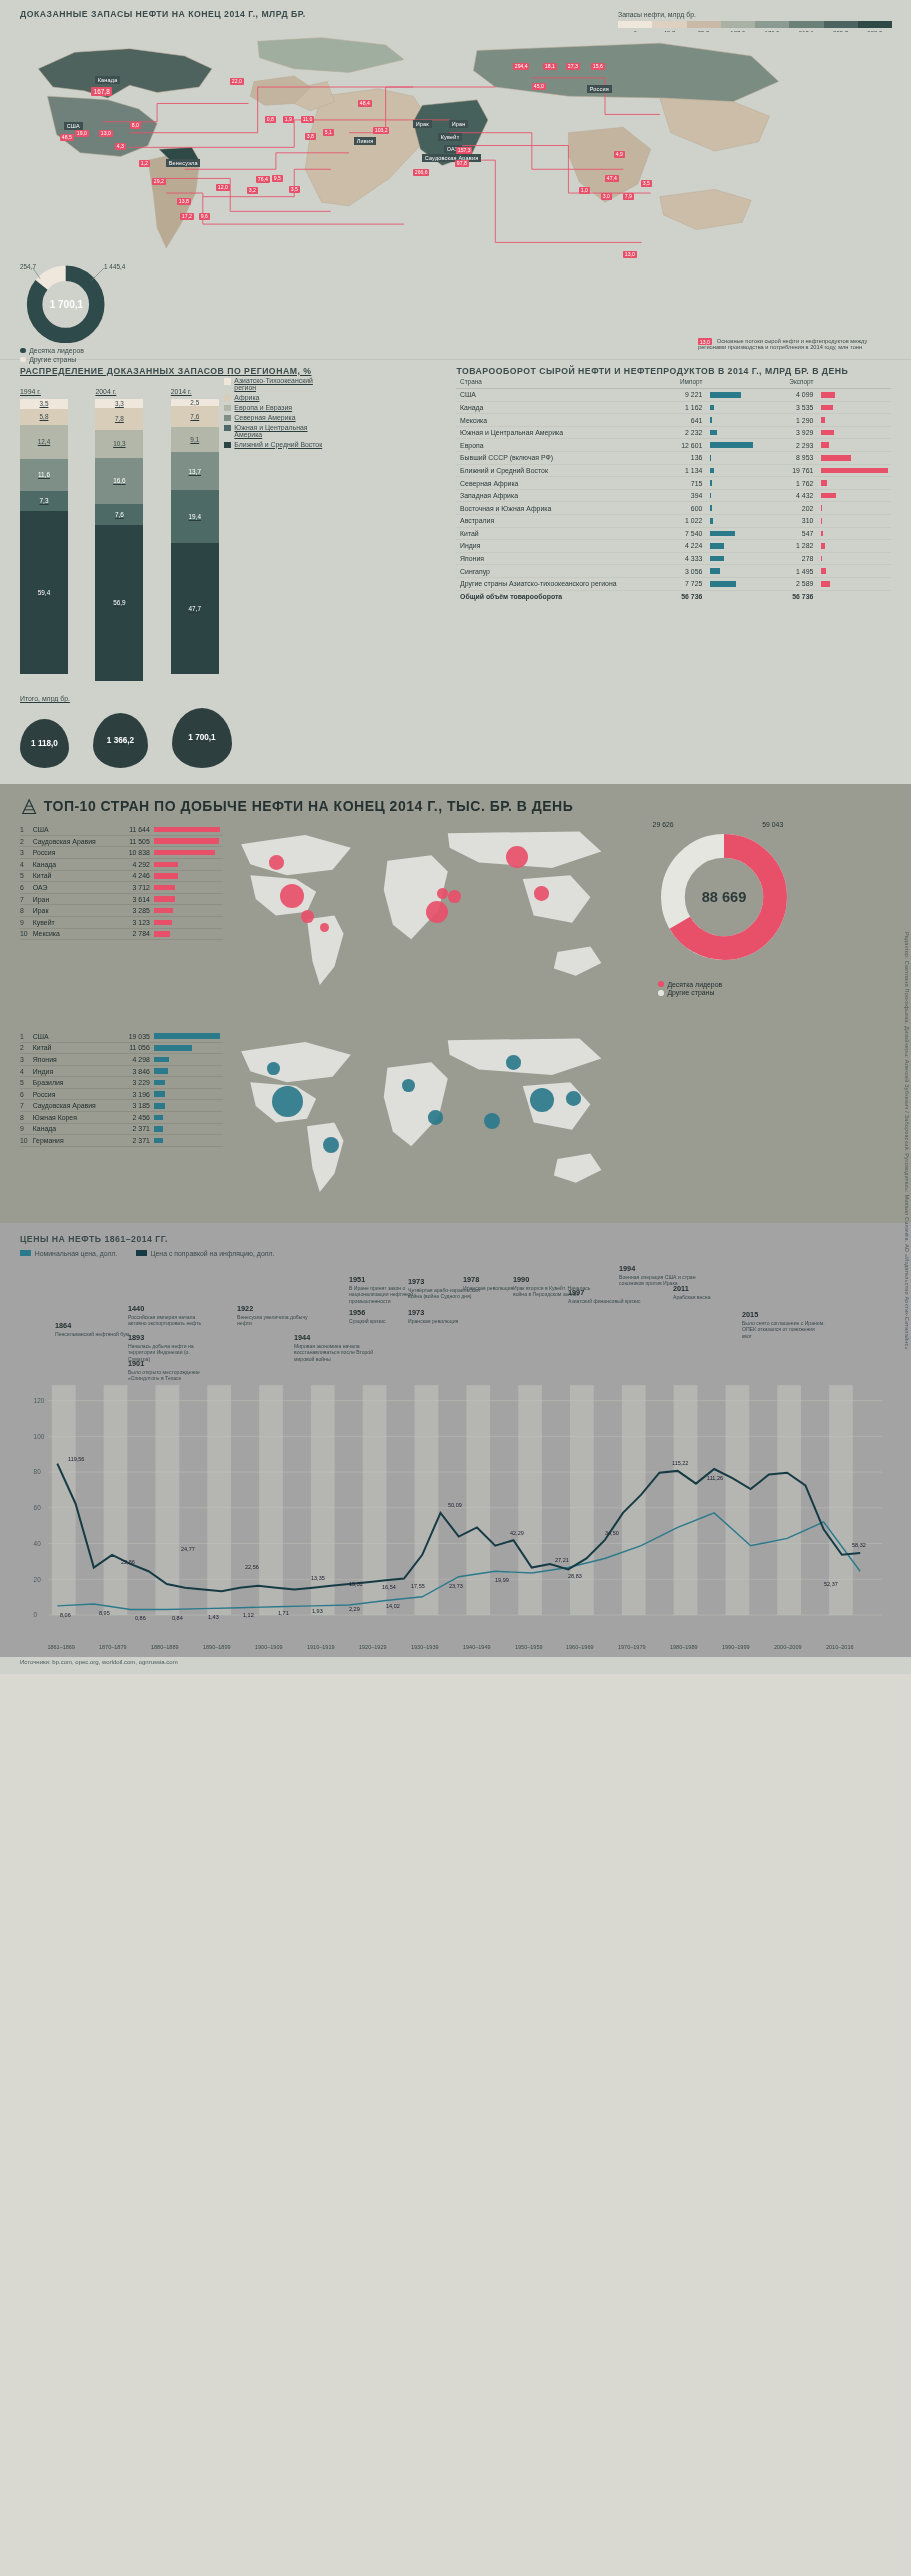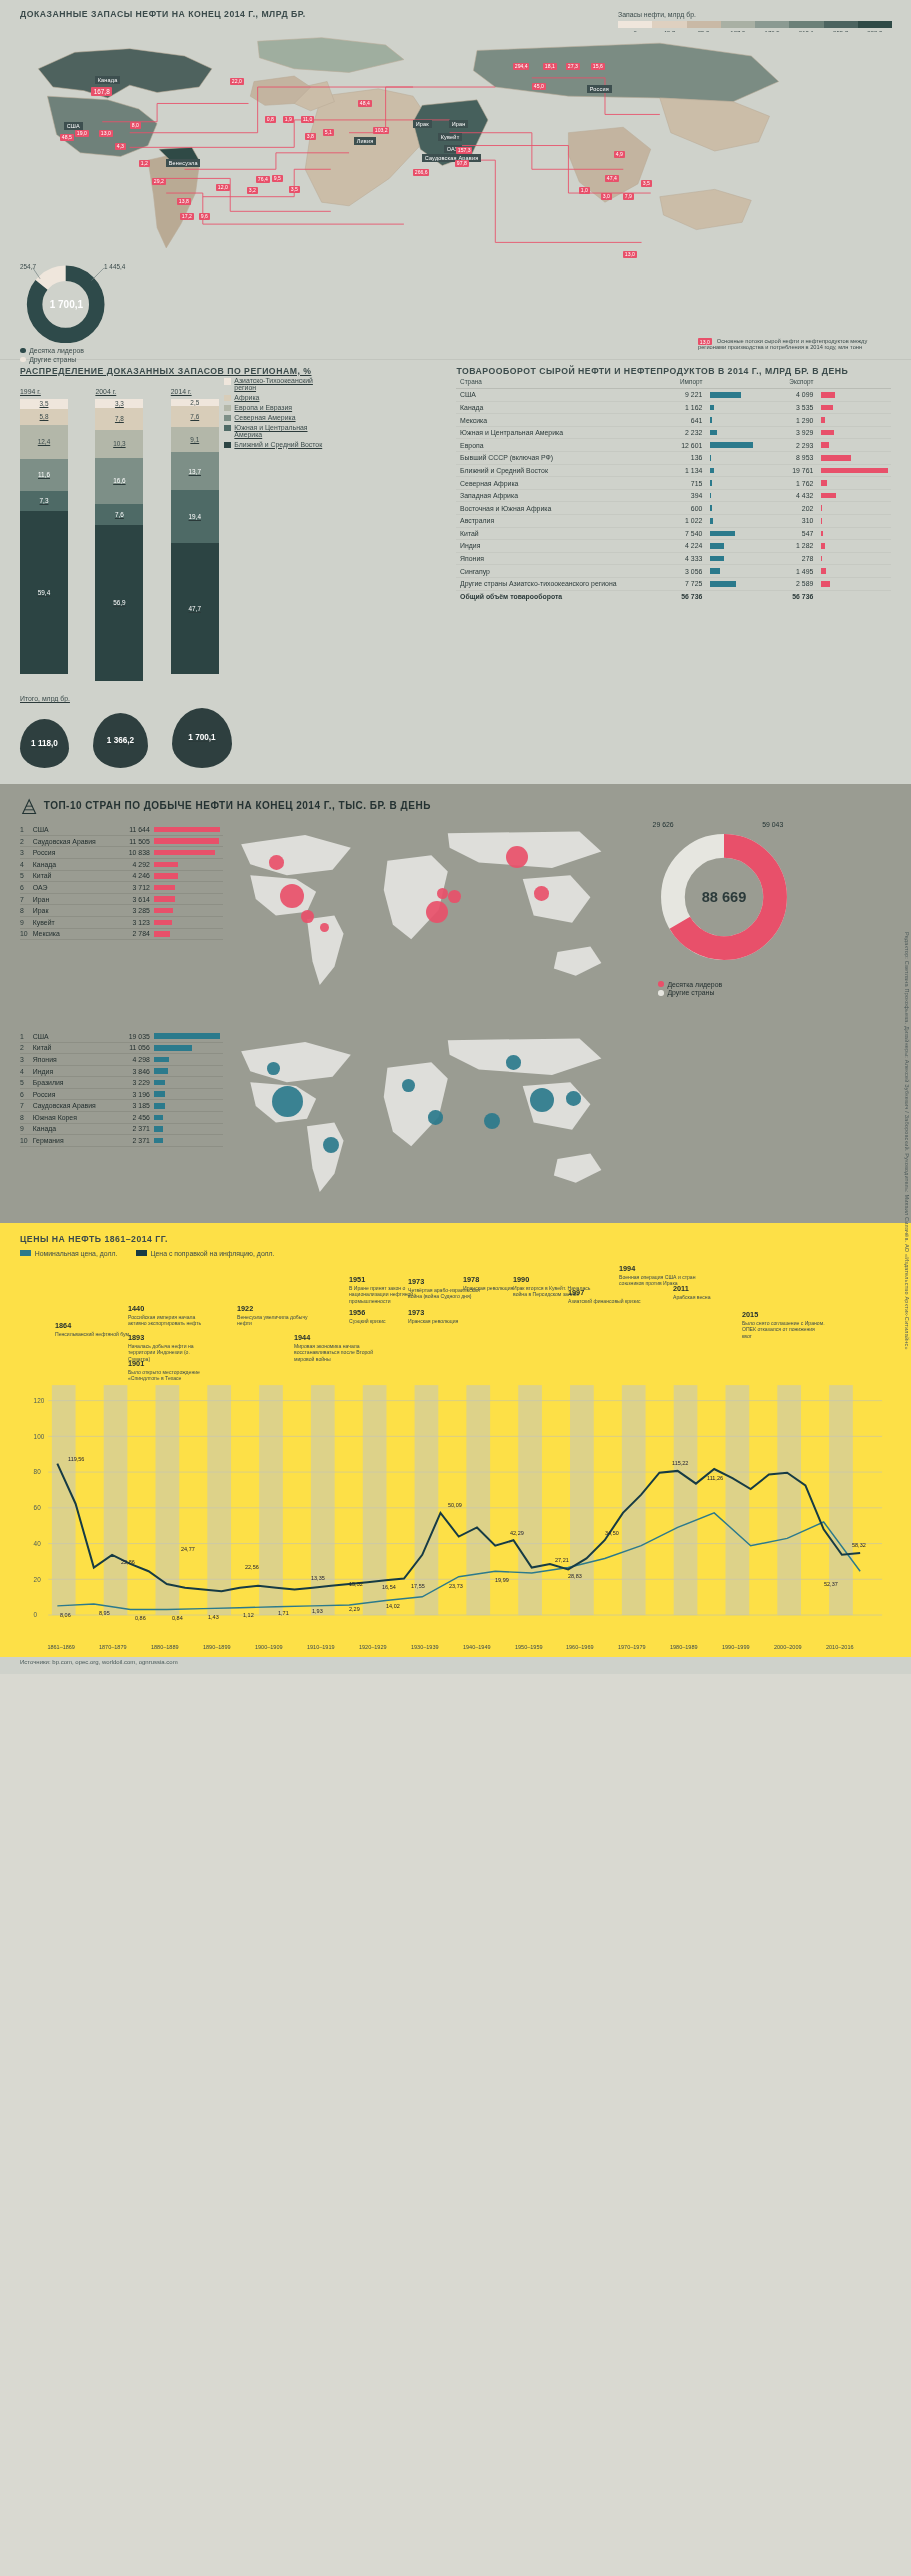--- a/index.html
+++ b/index.html
@@ -73,37 +73,37 @@
   table.tbl td.num { text-align: right; width: 40px; white-space: nowrap; }
   table.tbl td.barcell { width: 71px; }
   .hbar { height: 5.5px; background: #2b7a8c; }
   .hbar.red { background: #e8506a; }
   table.tbl tr.total td { font-weight: bold; border-bottom: none; }
 
   
   .sec-top { background: #9a9c92; padding: 12.8px 20px 9.1px 20px; position: relative; }
   .sec-top.second { background: #9a9c92; padding-top: 5.5px; }
   .th-row { display: flex; align-items: center; gap: 5.5px; }
-  .th-row .ttl { font-size: 10px; font-weight: bold; letter-spacing: 0.5px; color: #243232; text-transform: uppercase; }
+  .th-row .ttl { font-size: 14px; font-weight: bold; letter-spacing: 0.5px; color: #243232; text-transform: uppercase; }
   .top-body { display: flex; gap: 9.1px; margin-top: 9.1px; }
   .rank-list { width: 203px; }
   .rk { display: flex; align-items: center; font-size: 6.9px; color: #1f2c2c; padding: 1.8px 0; border-bottom: 0.9px solid #8d8f85; }
   .rk .n { width: 12.8px; color: #2b3a3a; }
   .rk .cn { width: 80px; }
   .rk .v { width: 37px; text-align: right; margin-right: 4.6px; }
   .rk .bar2 { height: 5.5px; background: #e8506a; }
   .rk .bar2.blue { background: #2b7a8c; }
   .minimap { position: relative; width: 384px; height: 183px; }
   .bubble { position: absolute; border-radius: 50%; background: #e8506a; opacity: .92; }
   .bubble.blue { background: #2b7a8c; }
   .donut2 { width: 210px; position: relative; }
   .donut2 .cap { position: absolute; font-size: 6.9px; color: #233; }
 
   
-  .sec-prices { background: #fde047; padding: 11px 20px 7.3px 20px; }
+  .sec-prices { background: #a3a3a3; padding: 11px 20px 7.3px 20px; }
   .pl-row { display: flex; gap: 18.3px; margin-top: 5.5px; font-size: 6.9px; color: #3b4b4b; }
   .pl-row .sq { width: 11px; height: 5.5px; display: inline-block; margin-right: 3.7px; }
   .events { position: relative; height: 110px; margin-top: 7.3px; }
   .ev { position: absolute; width: 84px; font-size: 5.1px; line-height: 1.25; color: #3b4b4b; }
   .ev b { font-size: 7.3px; color: #24302f; display: block; margin-bottom: 0.9px; }
   .chartbox { position: relative; height: 274px; margin-top: 1.8px; }
   .chartbox svg { position: absolute; left: 0; top: 0; }
   .pt-label { position: absolute; font-size: 5.5px; color: #223; white-space: nowrap; }
   .xlab { position: absolute; bottom: 0; font-size: 5.5px; color: #3b4b4b; }
   .source { font-size: 6px; color: #4a5a5a; padding: 1.8px 20px 9.1px 20px; background: #cfd2cb; }

